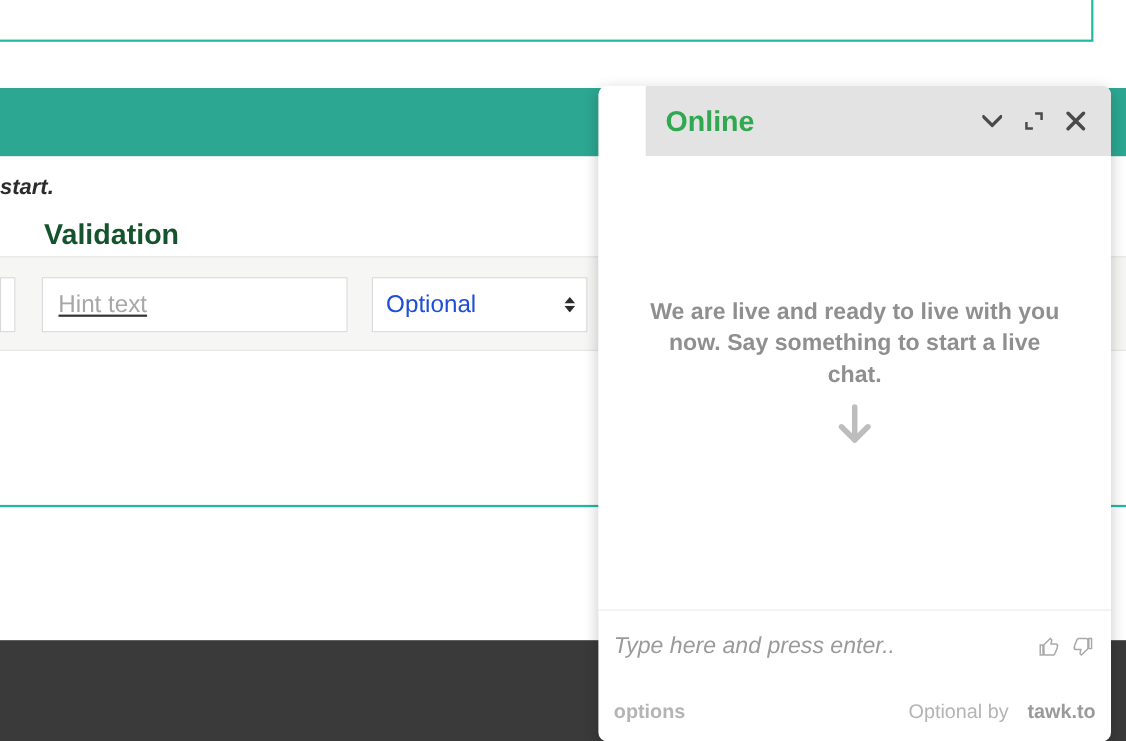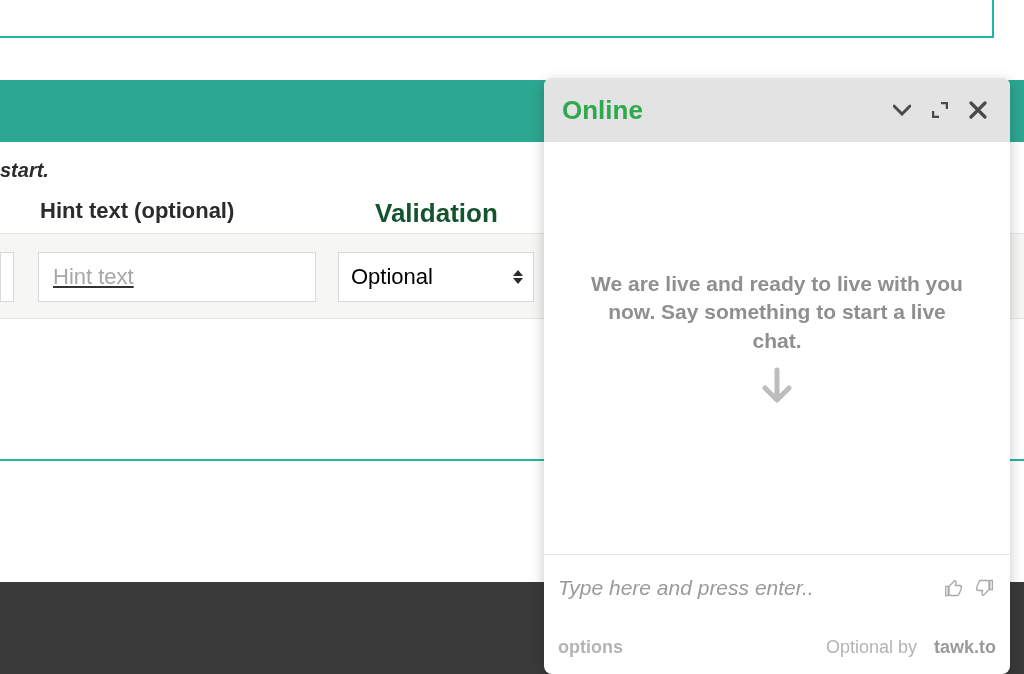--- a/index.html
+++ b/index.html
@@ -73,21 +73,21 @@
   .select-wrap {
     position: absolute;
     left: 338px; top: 252px;
     width: 196px; height: 50px;
     background: #fff;
     border: 1px solid #d9d9d9;
     display: flex;
     align-items: center;
     padding: 0 12px;
   }
-  .select-text { font-size: 22px; color: #000000; text-align: right; }
+  .select-text { font-size: 22px; color: #1d4ed8; text-align: right; }
   .select-caret {
     position: absolute; right: 10px; top: 50%; transform: translateY(-50%);
     display: flex; flex-direction: column; gap: 2px;
   }
   .select-caret svg { display: block; }
 
   
   .teal-line {
     position: absolute;
     left: 0; top: 459px;
@@ -114,20 +114,21 @@
     overflow: hidden;
     display: flex; flex-direction: column;
   }
   .chat-header {
     height: 64px;
     background: #e3e3e3;
     display: flex;
     align-items: center;
     padding: 0 18px;
     gap: 10px;
+    margin-left: 43px;
   }
   .chat-status {
     font-size: 26px;
     font-weight: 600;
     color: #2fa84f;
     flex: 1;
   }
   .chat-ctrl {
     width: 28px; height: 28px;
     display: flex; align-items: center; justify-content: center;
@@ -185,21 +186,20 @@
   .chat-foot .brand { font-weight: 700; color: #9a9a9a; margin-left: 12px; }
 </style>
 </head>
 <body>
 
 <div class="top-box"></div>
 <div class="teal-band"></div>
 <div class="caption">start.</div>
 
 <div class="col-headers">
-  <div class="h1">Hint text (optional)</div>
   <div class="h2">Validation</div>
 </div>
 
 <div class="row-bg"></div>
 <div class="field-sliver"></div>
 <input class="hint-input" placeholder="Hint text" style="">
 
 <div class="select-wrap">
   <span class="select-text">Optional</span>
   <span class="select-caret">

